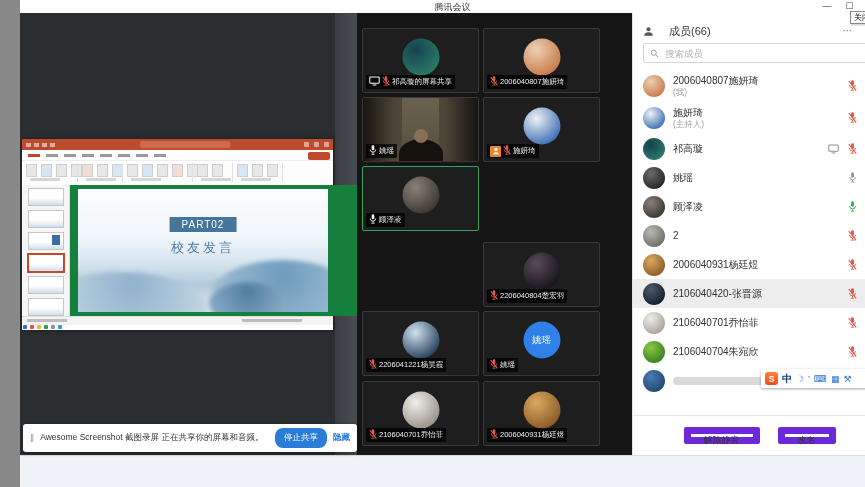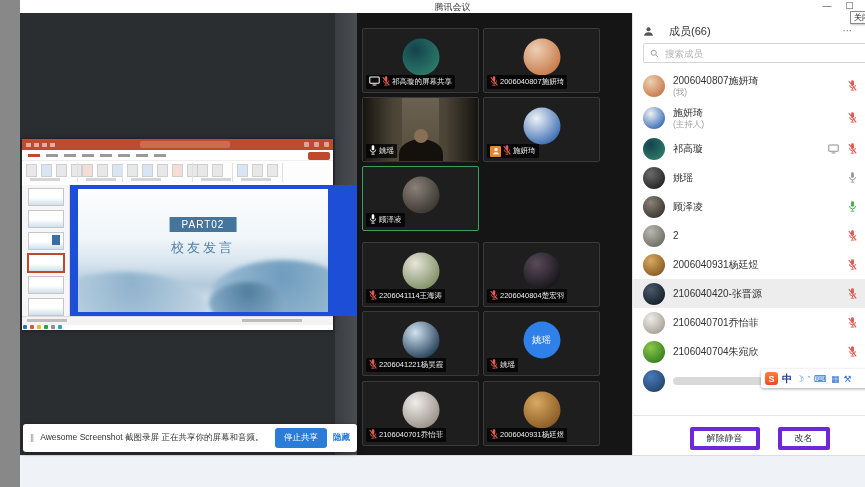--- a/index.html
+++ b/index.html
@@ -29,21 +29,21 @@
   .ppt-menu{left:0;top:11px;width:311px;height:11px;background:#fff;border-bottom:1px solid #eee;display:flex;align-items:center;gap:6px;padding-left:6px;box-sizing:border-box;}
   .ppt-menu i{width:12px;height:3px;background:#9a9a9a;}
   .ppt-menu i.on{background:#c0492c;}
   .ppt-share{position:absolute;right:3px;top:2px;width:22px;height:8px;background:#c0492c;border-radius:2px;}
   .ppt-ribbon{left:0;top:22px;width:311px;height:24px;background:#fdfdfd;border-bottom:1px solid #ddd;}
   .ppt-ribbon .grp{position:absolute;top:3px;display:flex;gap:4px;}
   .ppt-ribbon .blk{width:9px;height:11px;background:#e8e8e8;border:1px solid #cfcfcf;}
   .ppt-ribbon .blk.c1{background:#d8e6f4;} .ppt-ribbon .blk.c2{background:#f4ddd4;}
   .ppt-ribbon .sep{position:absolute;top:2px;width:1px;height:19px;background:#e0e0e0;}
   .ppt-ribbon .lbl{position:absolute;top:17px;width:30px;height:3px;background:#d5d5d5;}
-  .ppt-body{left:0;top:46px;width:369px;height:131px;background:#1d4ed8;}
+  .ppt-body{left:0;top:46px;width:369px;height:131px;background:#15803d;}
   .thumbs{position:absolute;left:0;top:0;width:48px;height:131px;background:#f6f6f6;border-right:1px solid #ddd;padding-top:3px;box-sizing:border-box;}
   .thumb{margin:0 auto 4px auto;width:34px;height:16px;background:linear-gradient(180deg,#fff 55%,#cfe0ec 100%);border:1px solid #c6c6c6;position:relative;}
   .thumb.sel{border:1px solid #c0492c;box-shadow:0 0 0 1px #c0492c;}
   .thumb.photo::after{content:"";position:absolute;right:3px;top:2px;width:8px;height:10px;background:#3b6ea5;}
   .slide{position:absolute;left:56px;top:4px;width:250px;height:123px;background:
       linear-gradient(180deg,#fcfdfe 0%,#f0f6fa 40%,#d7e4ee 60%,#b3cadc 78%,#cfdde9 90%,#e4ecf2 100%);overflow:hidden;}
   .mtn{position:absolute;border-radius:50%;filter:blur(2px);}
   .m1{right:-30px;bottom:-28px;width:150px;height:80px;background:radial-gradient(circle at 50% 20%,#6f9cbd,#9dbdd4 70%,transparent 75%);}
   .m2{left:-40px;bottom:-40px;width:170px;height:80px;background:radial-gradient(circle at 55% 15%,#8fb2cc,#c3d6e4 70%,transparent 78%);}
   .m3{right:40px;bottom:-18px;width:80px;height:48px;background:radial-gradient(circle at 50% 20%,#517e9f,#86abc6 72%,transparent 78%);}
@@ -53,21 +53,21 @@
   .ppt-status{left:0;top:177px;width:311px;height:8px;background:#f3f3f3;border-top:1px solid #ddd;}
   .ppt-status i{position:absolute;top:2px;height:3px;background:#bdbdbd;}
   .mini-dock{left:3px;top:325px;display:flex;gap:3px;}
   .mini-dock i{width:4px;height:4px;border-radius:1px;}
 
   
   .banner{left:3px;top:424px;width:334px;height:28px;background:#fff;border-radius:3px;
           box-shadow:0 1px 4px rgba(0,0,0,.4);display:flex;align-items:center;padding:0 7px;box-sizing:border-box;gap:6px;z-index:5;}
   .banner .pause{color:#9a9a9a;font-size:10px;}
   .banner .msg{font-size:8.5px;color:#333;white-space:nowrap;overflow:hidden;flex:1;}
-  .stop-btn{background:#2b7cd9;color:#fff;font-size:8.5px;padding:4px 9px;border-radius:3px;border:none;white-space:nowrap;cursor:pointer;}
+  .stop-btn{background:#2b7cd9;color:#fff;font-size:8.5px;padding:4px 9px;border-radius:8px;border:none;white-space:nowrap;cursor:pointer;}
   .hide-link{color:#2b7cd9;font-size:8.5px;font-weight:bold;white-space:nowrap;cursor:pointer;}
 
   
   .video-region{left:337px;top:13px;width:275px;height:442px;background:#151515;padding-left:44px;}
   .tile{position:absolute;width:115px;height:63px;background:#1e1e1e;border:1px solid #3a3a3a;border-radius:2px;}
   .tile.active{border:1px solid #37a35c;}
   .t-avatar{position:absolute;left:50%;top:44%;transform:translate(-50%,-50%);width:37px;height:37px;border-radius:50%;
             display:flex;align-items:center;justify-content:center;color:#fff;font-size:9.5px;}
   .t-label{position:absolute;left:3px;bottom:3px;display:flex;align-items:center;gap:2px;background:rgba(0,0,0,.74);
            padding:1px 3px;color:#eee;font-size:7.5px;white-space:nowrap;max-width:104px;overflow:hidden;border-radius:1px;}
@@ -92,21 +92,21 @@
   .mrow.hl{background:#ededed;}
   .m-avatar{width:22px;height:22px;border-radius:50%;flex:none;display:flex;align-items:center;justify-content:center;color:#fff;font-size:7px;}
   .m-names{display:flex;flex-direction:column;justify-content:center;line-height:1.2;min-width:0;}
   .m-name{font-size:10px;color:#333;white-space:nowrap;overflow:hidden;}
   .m-sub{font-size:8.5px;color:#9c9c9c;}
   .m-icons{margin-left:auto;display:flex;align-items:center;gap:9px;flex:none;}
   .name-blur{width:90px;height:8px;border-radius:4px;background:#d9d9d9;}
   .p-scroll{left:240px;top:125px;width:7px;height:48px;border-radius:3.5px;background:#24352a;
             background-image:repeating-linear-gradient(180deg,#35b558 0 2px,#1d2a21 2px 4px);border:1px solid #3a3d40;z-index:8;}
   .p-footer{left:0;bottom:0;width:253px;height:40px;background:#fff;border-top:1px solid #e6e6e6;display:flex;justify-content:center;gap:18px;padding-top:11px;box-sizing:border-box;z-index:6;}
-  .p-btn{height:23px;padding:0 13px;background:#fff;border:4px solid #6d28d9;border-radius:2px;font-size:9px;color:#333;font-family:inherit;cursor:pointer;text-align:right;}
+  .p-btn{height:17px;padding:0 13px;background:#fff;border:7px solid #6d28d9;border-radius:2px;font-size:9px;color:#333;font-family:inherit;cursor:pointer;text-align:right;}
 
   .ime{left:128px;top:356px;width:122px;height:19px;background:#fff;border-radius:2px;box-shadow:0 1px 3px rgba(0,0,0,.35);
        display:flex;align-items:center;gap:4px;padding:0 4px;box-sizing:border-box;z-index:9;}
   .sogou-s{display:inline-flex;align-items:center;justify-content:center;width:13px;height:13px;border-radius:3px;
            background:linear-gradient(180deg,#ff8033,#ef4b1f);color:#fff;font-weight:bold;font-size:9px;flex:none;}
   .ime .zh{color:#1a3a8f;font-weight:bold;font-size:10px;}
   .ime .ic{color:#2e72d2;font-size:9px;}
 
   
   .taskbar{left:0;top:455px;width:865px;height:32px;background:#eff2f7;border-top:1px solid #d9dde2;}
@@ -303,33 +303,20 @@
         <div class="t-label">
           <span><svg width="8" height="10" viewBox="0 0 12 15">
               <rect x="4" y="0.5" width="4" height="7.5" rx="2" fill="#fff"></rect>
               <path d="M2 6.8a4 4 0 0 0 8 0" fill="none" stroke="#fff" stroke-width="1.3"></path>
               <line x1="6" y1="11" x2="6" y2="13" stroke="#fff" stroke-width="1.3"></line>
               <line x1="3.6" y1="13.8" x2="8.4" y2="13.8" stroke="#fff" stroke-width="1.3"></line>
             </svg></span>
           <span>顾泽凌</span>
         </div>
       </div>
-      <div class="tile" style="left: 5px; top: 229px;">
-        <div class="t-avatar" style="background:radial-gradient(circle at 35% 30%, #e8e4da, #7f9166 78%)"></div>
-        <div class="t-label">
-          <span><svg width="8" height="10" viewBox="0 0 12 15">
-              <rect x="4" y="0.5" width="4" height="7.5" rx="2" fill="#e25a52"></rect>
-              <path d="M2 6.8a4 4 0 0 0 8 0" fill="none" stroke="#e25a52" stroke-width="1.3"></path>
-              <line x1="6" y1="11" x2="6" y2="13" stroke="#e25a52" stroke-width="1.3"></line>
-              <line x1="3.6" y1="13.8" x2="8.4" y2="13.8" stroke="#e25a52" stroke-width="1.3"></line>
-              <line x1="1" y1="1.5" x2="11" y2="14" stroke="#e25a52" stroke-width="1.6"></line>
-            </svg></span>
-          <span>2206041114王海涛</span>
-        </div>
-      </div>
       <div class="tile" style="left: 126px; top: 229px;">
         <div class="t-avatar" style="background:radial-gradient(circle at 35% 30%, #5a4a58, #17151c 78%)"></div>
         <div class="t-label">
           <span><svg width="8" height="10" viewBox="0 0 12 15">
               <rect x="4" y="0.5" width="4" height="7.5" rx="2" fill="#e25a52"></rect>
               <path d="M2 6.8a4 4 0 0 0 8 0" fill="none" stroke="#e25a52" stroke-width="1.3"></path>
               <line x1="6" y1="11" x2="6" y2="13" stroke="#e25a52" stroke-width="1.3"></line>
               <line x1="3.6" y1="13.8" x2="8.4" y2="13.8" stroke="#e25a52" stroke-width="1.3"></line>
               <line x1="1" y1="1.5" x2="11" y2="14" stroke="#e25a52" stroke-width="1.6"></line>
             </svg></span>

